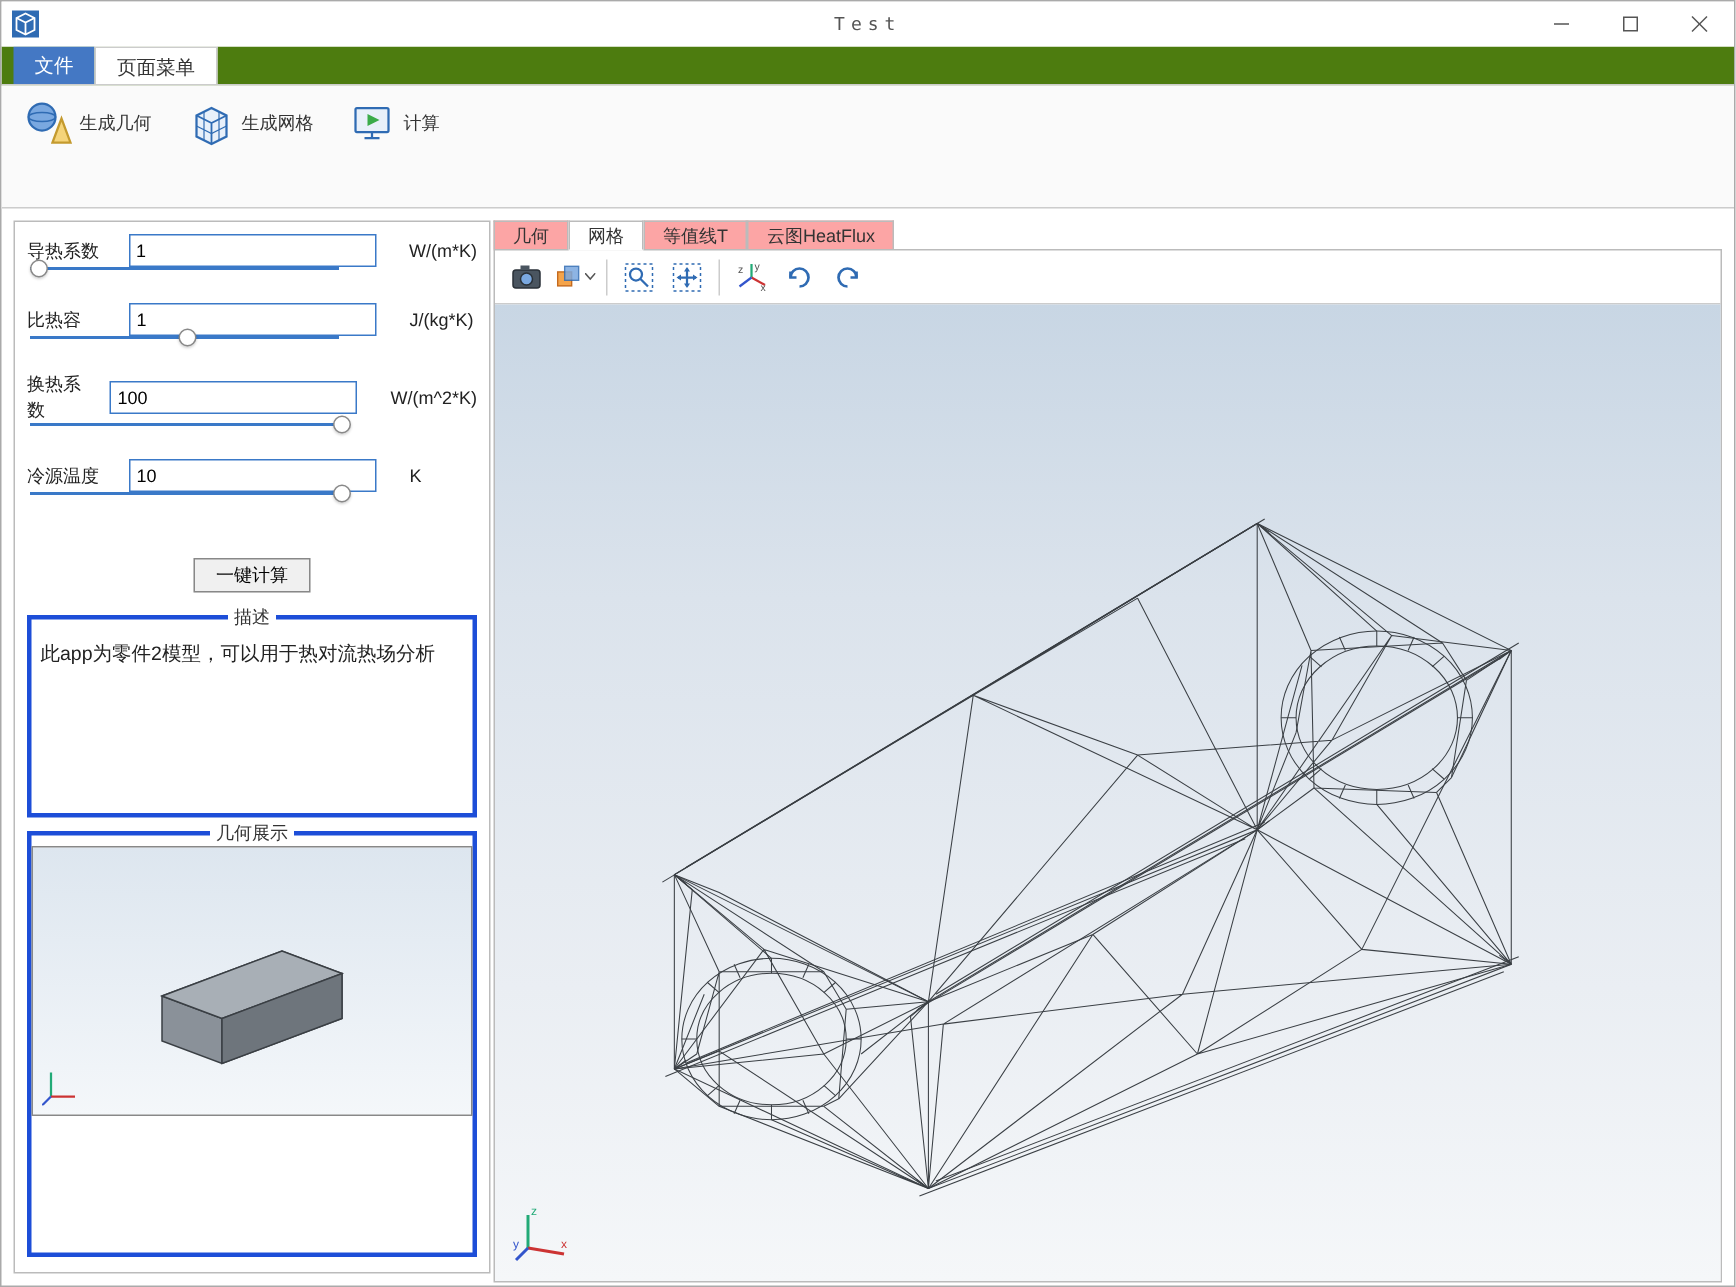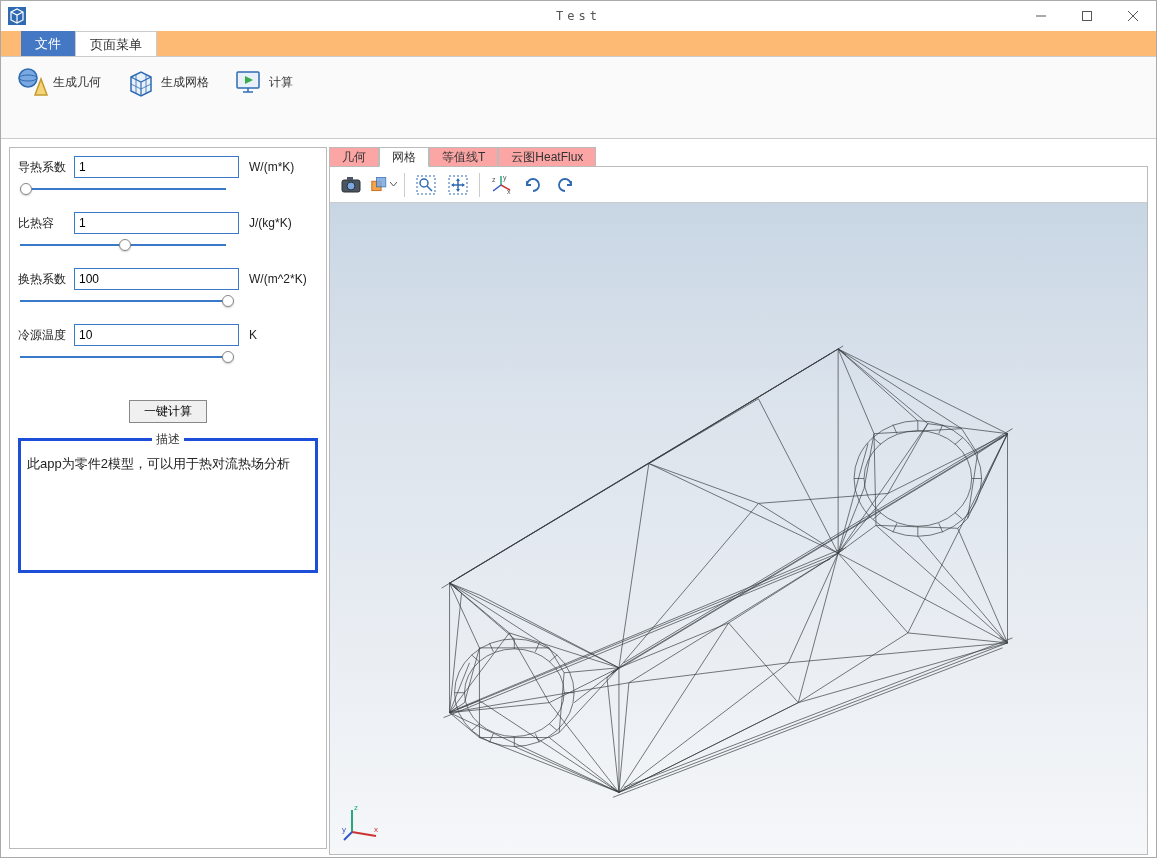--- a/index.html
+++ b/index.html
@@ -6,37 +6,37 @@
 body { font-family: "Microsoft YaHei", Arial, sans-serif; font-size: 12px; background: #fff; color: #333; width: 1157px; height: 858px; overflow: hidden; border: 1px solid #aaa; }
 
 
 .titlebar { height: 30px; background: #fff; display: flex; align-items: center; position: relative; }
 .app-icon { width: 24px; height: 24px; margin-left: 4px; display:flex; align-items:center; justify-content:center; }
 .title-text { position: absolute; left: 50%; transform: translateX(-50%); font-family: "SimSun", monospace; letter-spacing: 4px; color: #555; }
 .win-controls { margin-left: auto; display: flex; }
 .win-btn { width: 46px; height: 30px; display: flex; align-items: center; justify-content: center; color: #555; cursor: pointer; }
 
 
-.menu-tabs { height: 26px; display: flex; border-bottom: 1px solid #ccc; background: #fdba74; padding-left: 20px; text-align: right; }
+.menu-tabs { height: 26px; display: flex; border-bottom: 1px solid #ccc; background: #4d7c0f; padding-left: 8px; text-align: right; }
 .menu-tab { padding: 4px 14px; font-size: 13px; color: #3a5a99; cursor: pointer; }
 .menu-tab.active { background: #4478c4; color: #fff; }
 .menu-tab.inactive { background: #fff; border: 1px solid #ccc; border-bottom: none; color: #333; }
 
 
 .ribbon { height: 82px; background: #fafafa; border-bottom: 1px solid #ccc; display: flex; align-items: flex-start; padding: 6px 10px; gap: 14px; }
 .ribbon-item { display: flex; flex-direction: row; align-items: center; gap: 4px; cursor: pointer; padding: 2px 4px; }
 .ribbon-icon { width: 34px; height: 34px; display: flex; align-items: center; justify-content: center; }
 .ribbon-label { font-size: 12px; color: #333; }
 
 
 .main { display: flex; height: calc(858px - 30px - 26px - 82px - 2px); }
 
 
 .left-panel { width: 318px; border: 1px solid #bbb; margin: 8px 2px 8px 8px; padding: 8px; background: #fff; display: flex; flex-direction: column; }
-.param-row { display: flex; align-items: center; margin-bottom: 10px; gap: 4px; }
+.param-row { display: flex; align-items: center; margin-bottom: 0; gap: 16px; }
 .param-label { width: 52px; font-size: 12px; color: #222; }
 .param-input { flex: 0 0 138px; height: 22px; border: 1px solid #3a79c8; padding: 2px 4px; font-size: 12px; }
 .param-unit { flex: 1; font-size: 12px; color: #222; padding-left: 6px; }
 .slider-row { margin-bottom: 22px; padding-right: 90px; }
 .slider-track { height: 2px; background: #3a79c8; position: relative; margin-left: 2px; margin-right: 2px; }
 .slider-thumb { width: 12px; height: 12px; border-radius: 50%; background: #fff; border: 1px solid #888; position: absolute; top: -5px; box-shadow: 0 1px 2px rgba(0,0,0,0.2); }
 
 .calc-btn-row { text-align: center; margin: 20px 0 8px; }
 .calc-btn { padding: 2px 14px; font-size: 12px; border: 1px solid #888; background: #f0f0f0; cursor: pointer; }
 
@@ -185,20 +185,36 @@
 
     <div class="calc-btn-row">
       <button class="calc-btn">一键计算</button>
     </div>
 
     <fieldset class="fieldset">
       <legend class="fieldset-legend">描述</legend>
       <div class="desc-text">此app为零件2模型，可以用于热对流热场分析</div>
     </fieldset>
 
+    <fieldset class="fieldset" style="flex:1; padding:0;">
+      <legend class="fieldset-legend">几何展示</legend>
+      <div class="preview-box">
+        <svg width="180" height="120" viewBox="0 0 180 120">
+          <path d="M30 70 L110 40 L150 55 L150 85 L70 115 L30 100 Z" fill="#8a9199" stroke="#3a3f44" stroke-width="1"></path>
+          <path d="M30 70 L70 85 L150 55 M70 85 L70 115" stroke="#3a3f44" stroke-width="1" fill="none"></path>
+          <path d="M30 70 L110 40 L150 55 L70 85 Z" fill="#a8afb6" stroke="#3a3f44" stroke-width="1"></path>
+          <path d="M70 85 L150 55 L150 85 L70 115 Z" fill="#6e757c" stroke="#3a3f44" stroke-width="1"></path>
+        </svg>
+        <svg class="mini-axis" width="28" height="28">
+          <line x1="6" y1="22" x2="6" y2="6" stroke="#2a7" stroke-width="1.5"></line>
+          <line x1="6" y1="22" x2="22" y2="22" stroke="#c33" stroke-width="1.5"></line>
+          <line x1="6" y1="22" x2="0" y2="28" stroke="#35c" stroke-width="1.5"></line>
+        </svg>
+      </div>
+    </fieldset>
 
   </div>
 
   <div class="right-panel">
     <div class="view-tabs">
       <div class="view-tab">几何</div>
       <div class="view-tab active">网格</div>
       <div class="view-tab">等值线T</div>
       <div class="view-tab">云图HeatFlux</div>
     </div>

